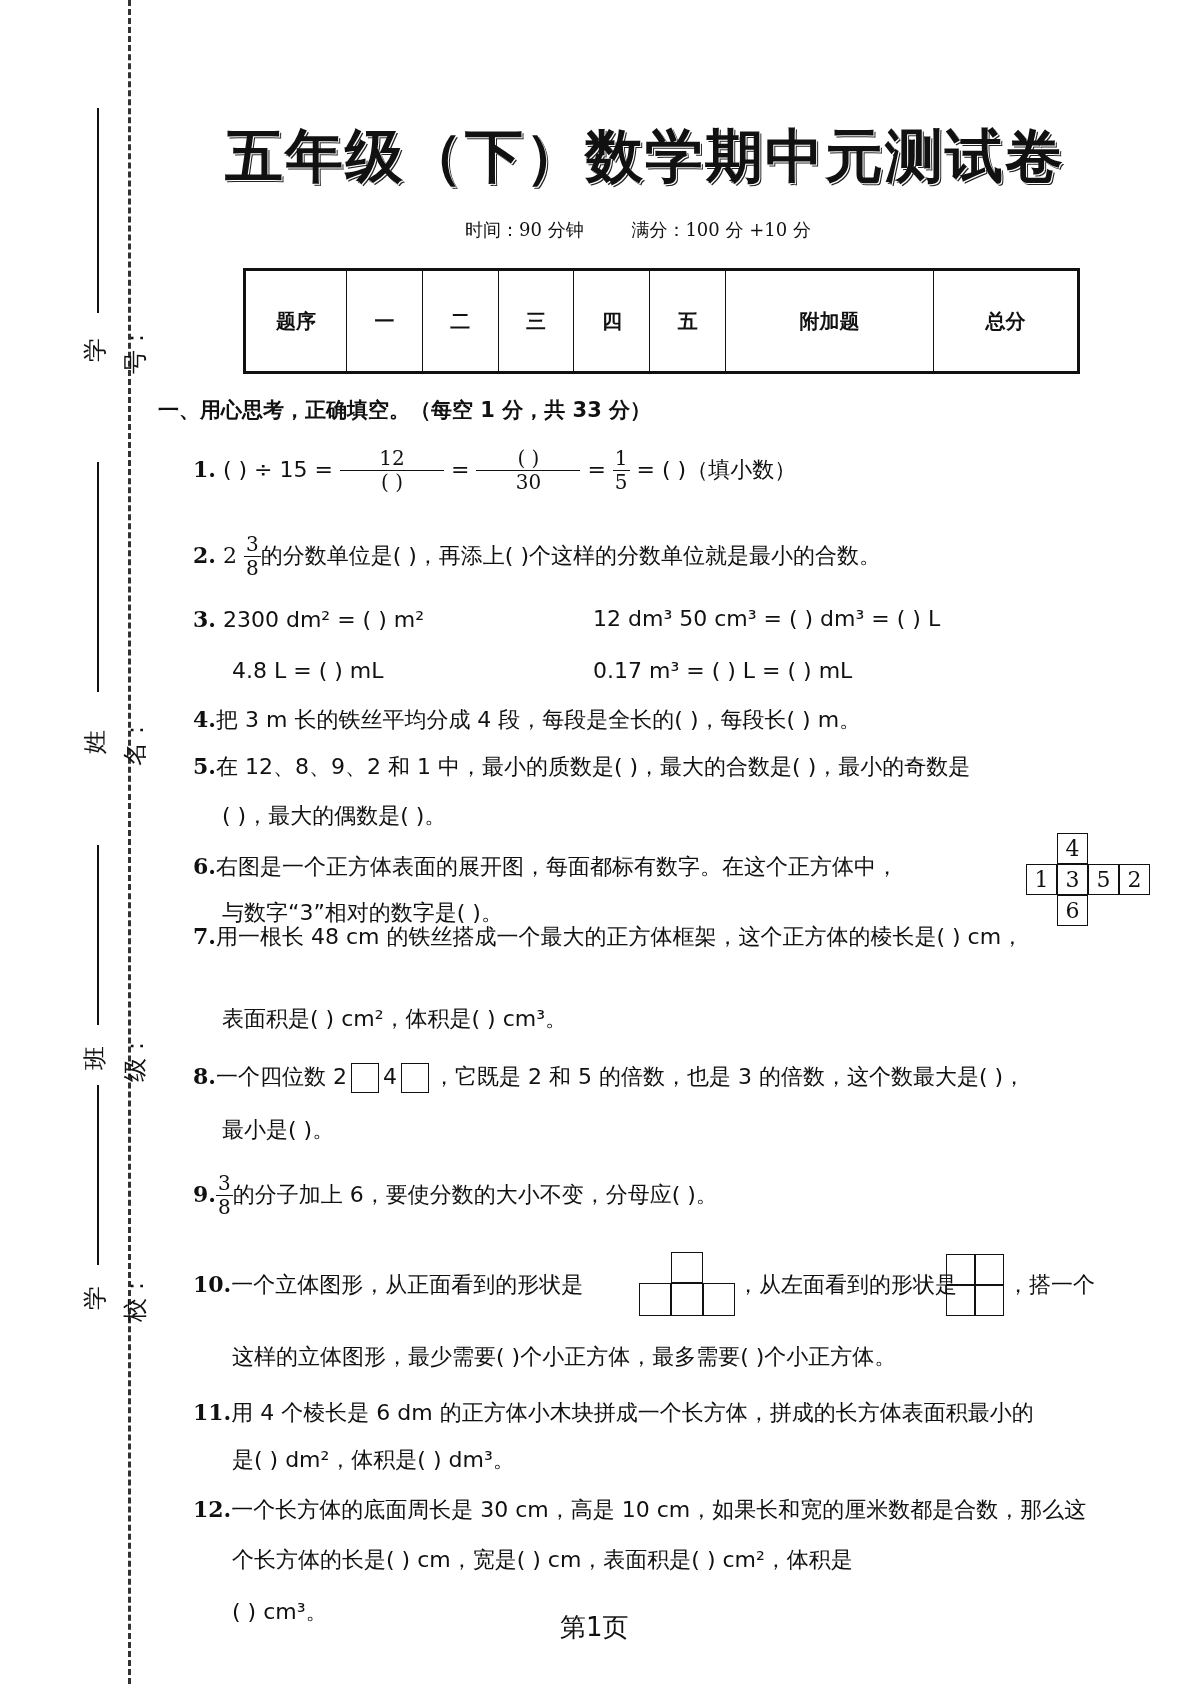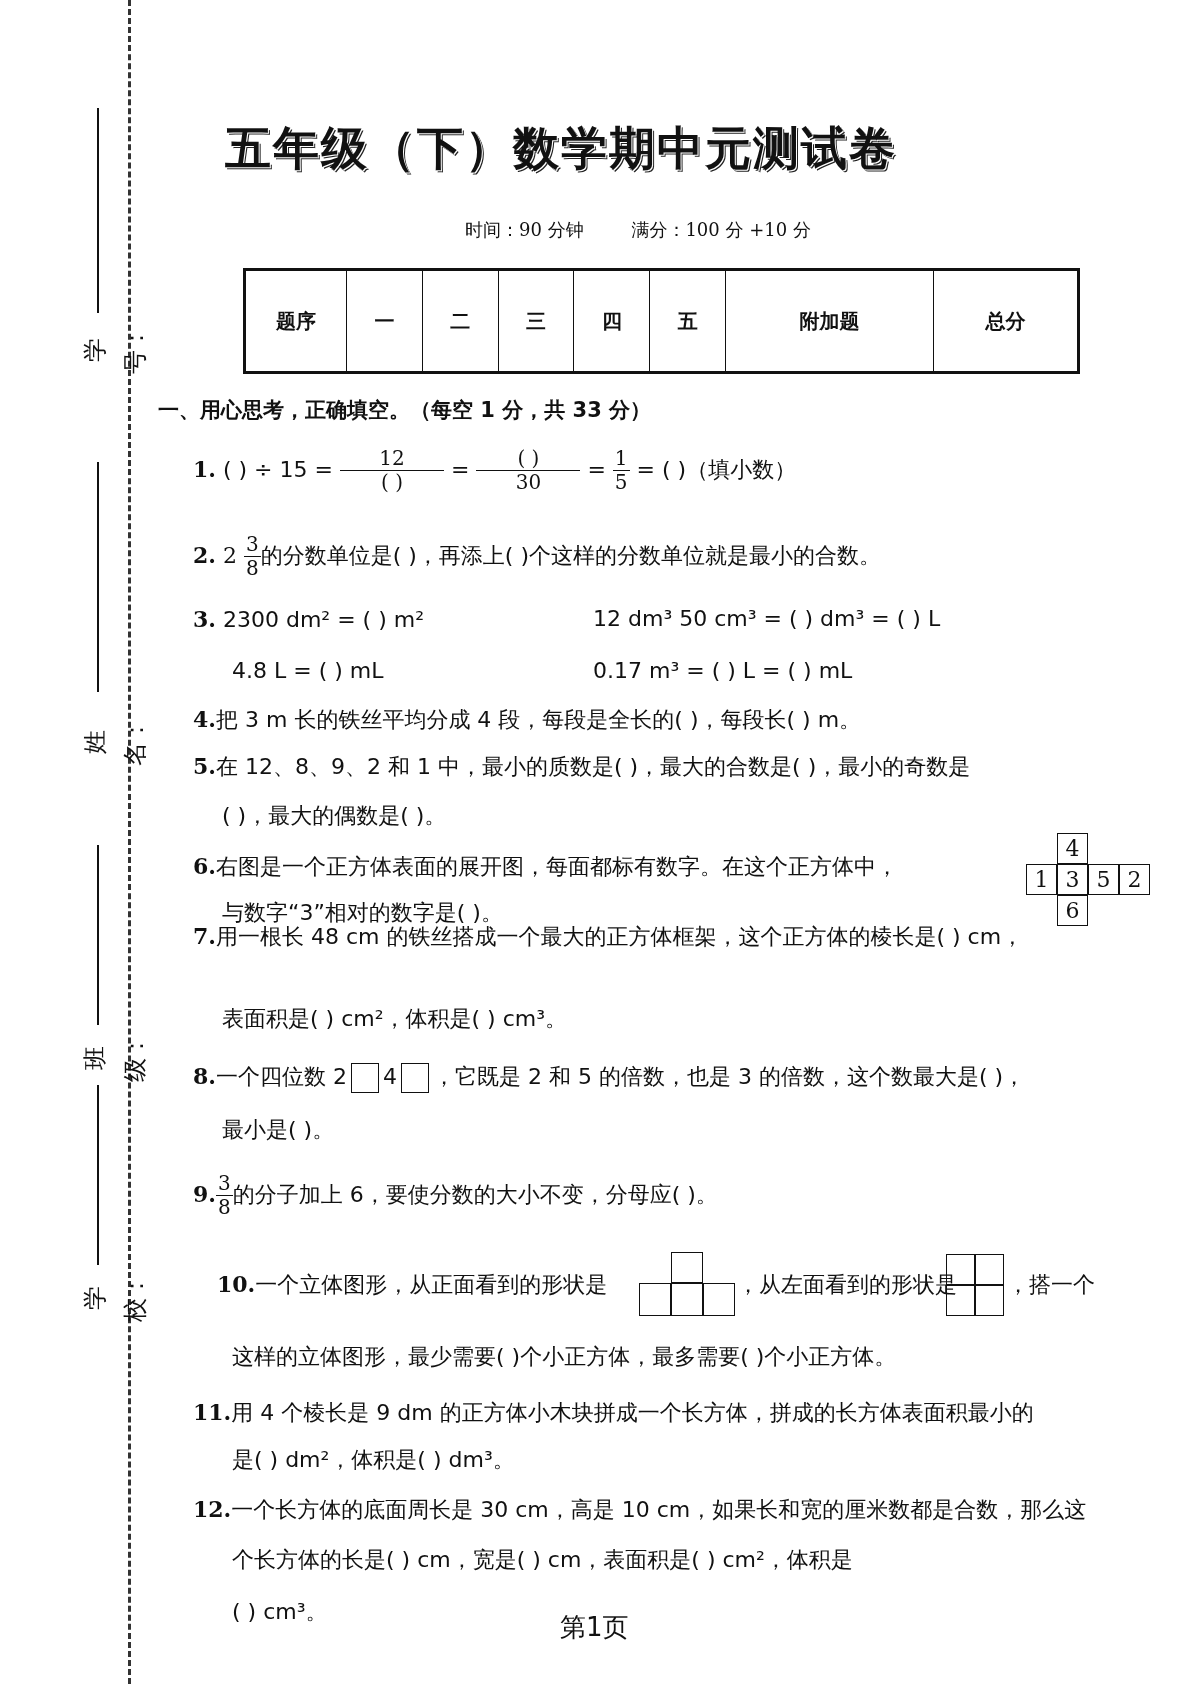--- a/index.html
+++ b/index.html
@@ -6,21 +6,21 @@
   body { width:1191px; height:1684px; position:relative; overflow:hidden;
          font-family:"DejaVu Serif","Liberation Serif",serif; color:#111; }
   .abs { position:absolute; white-space:nowrap; }
   .dash-line { position:absolute; left:128px; top:0; width:0; height:1684px;
                border-left:3px dashed #333; }
   .margin-line { position:absolute; left:97px; width:2px; background:#111; }
   .margin-label { position:absolute; left:70px; width:50px; height:40px;
                   font-family:"DejaVu Sans",sans-serif; font-size:24px;
                   transform:rotate(-90deg); transform-origin:center; text-align:center; line-height:40px; }
   .title { left:225px; top:118px; font-family:"DejaVu Sans",sans-serif; font-weight:bold;
-           font-size:46px; letter-spacing:2px; color:#111;
+           font-size:58px; letter-spacing:2px; color:#111;
            text-shadow:1px 1px 0 #fff, 2px 2px 0 #222; }
   .subtitle { left:465px; top:218px; font-size:18px; font-family:"DejaVu Serif",serif; }
   .subtitle span { margin-right:42px; }
   table.score { position:absolute; left:243px; top:268px; width:837px; height:106px;
                 border-collapse:collapse; border:3px solid #111;
                 font-family:"DejaVu Sans",sans-serif; font-weight:bold; font-size:20px; }
   table.score td { border:1.5px solid #111; text-align:center; height:50px; }
   .section { left:158px; top:396px; font-family:"DejaVu Sans",sans-serif; font-weight:bold; font-size:21px; }
   .q { font-family:"DejaVu Sans",sans-serif; font-size:22px; }
   .qn { font-family:"DejaVu Serif",serif; font-weight:bold; font-size:22px; }
@@ -146,41 +146,41 @@
 </div>
 <div class="abs q" style="left:222px;top:1115px;">最小是(          )。</div>
 
 <div class="abs q" style="left:193px;top:1172px;">
   <span class="qn">9.</span><span class="frac">
       <span class="num">3</span>
       <span>8</span>
     </span><span>的分子加上 6，要使分数的大小不变，分母应(                    )。</span>
 </div>
 
-<div class="abs q" style="left:193px;top:1270px;margin-left:24px;">
+<div class="abs q" style="left:193px;top:1270px;">
   <span class="qn">10.</span><span>一个立体图形，从正面看到的形状是</span>
 </div>
 <div class="view-shape" style="position:absolute;left:639px;top:1252px;width:96px;height:64px;">
   <div class="sq" style="left:32px;top:0;width:32px;"></div>
   <div class="sq" style="left:0;top:31px;width:32px;height:33px;"></div>
   <div class="sq" style="left:32px;top:31px;width:32px;height:33px;"></div>
   <div class="sq" style="left:64px;top:31px;width:32px;height:33px;"></div>
 </div>
 <div class="abs q" style="left:737px;top:1270px;">，从左面看到的形状是</div>
 <div class="view-shape" style="position:absolute;left:946px;top:1254px;width:58px;height:62px;">
   <div class="sq" style="left:0;top:0;"></div>
   <div class="sq" style="left:29px;top:0;"></div>
   <div class="sq" style="left:0;top:31px;"></div>
   <div class="sq" style="left:29px;top:31px;"></div>
 </div>
 <div class="abs q" style="left:1007px;top:1270px;">，搭一个</div>
 <div class="abs q" style="left:232px;top:1342px;">这样的立体图形，最少需要(          )个小正方体，最多需要(          )个小正方体。</div>
 
 <div class="abs q" style="left:193px;top:1398px;">
-  <span class="qn">11.</span><span>用 4 个棱长是 9 dm 的正方体小木块拼成一个长方体，拼成的长方体表面积最小的</span>
+  <span class="qn">11.</span><span>用 4 个棱长是 6 dm 的正方体小木块拼成一个长方体，拼成的长方体表面积最小的</span>
 </div>
 <div class="abs q" style="left:232px;top:1445px;">是(          ) dm²，体积是(          ) dm³。</div>
 
 <div class="abs q" style="left:193px;top:1495px;">
   <span class="qn">12.</span><span>一个长方体的底面周长是 30 cm，高是 10 cm，如果长和宽的厘米数都是合数，那么这</span>
 </div>
 <div class="abs q" style="left:232px;top:1545px;">个长方体的长是(          ) cm，宽是(          ) cm，表面积是(          ) cm²，体积是</div>
 <div class="abs q" style="left:232px;top:1597px;">(          ) cm³。</div>
 
 <div class="abs page-num">第1页</div>

